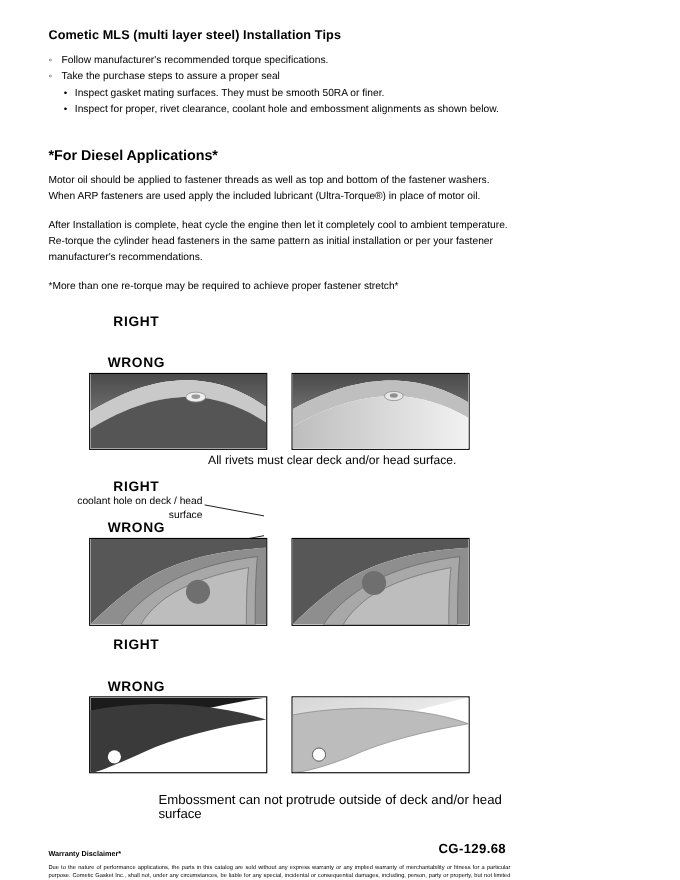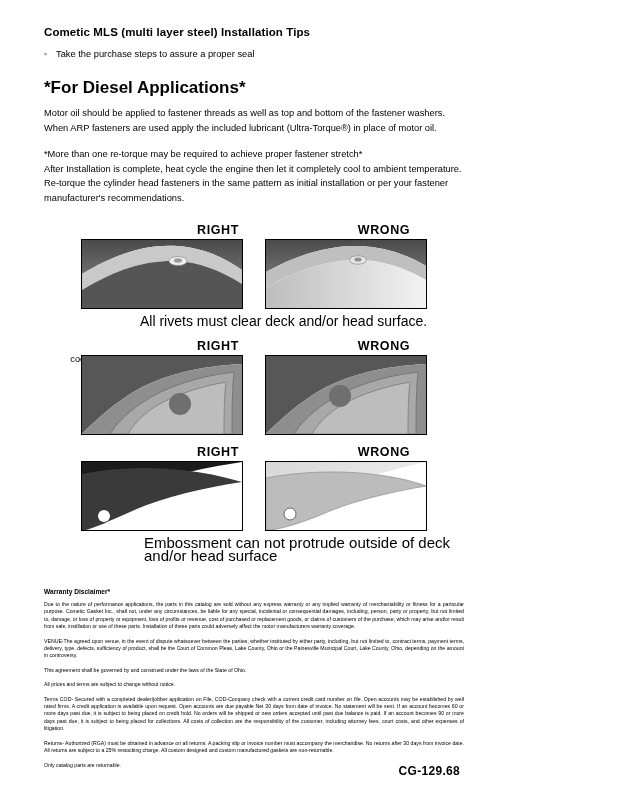--- a/index.html
+++ b/index.html
@@ -58,42 +58,43 @@
     padding-left: 10px;
   }
   ul.subbullets > li::before {
     content: "\2022";
     position: absolute;
     left: 0;
     top: 0;
     font-size: 9px;
   }
   h2.subtitle {
-    font-size: 17px;
-    font-weight: bold;
-    margin: 16px 0 8px 0;
+    font-size: 13px;
+    font-weight: bold;
+    margin: 26px 0 8px 0;
   }
   p.para {
     font-size: 9.3px;
     line-height: 14.5px;
     margin: 0 0 12px 0;
   }
   p.para.last {
     margin-bottom: 0;
   }
   .figures {
     margin-top: 18px;
   }
   .fig-block {
     margin-bottom: 4px;
   }
   .fig-labels {
     display: flex;
-    justify-content: flex-end;
-    gap: 6px;
+    justify-content: center;
+    gap: 22px;
+    flex-direction: column;
   }
   .fig-labels .lab {
     width: 160px;
     text-align: center;
     font-size: 12.5px;
     font-weight: bold;
     letter-spacing: 0.6px;
     padding-bottom: 2px;
   }
   .fig-row {
@@ -106,28 +107,28 @@
     height: 68px;
     border: 1px solid #000;
     overflow: hidden;
     position: relative;
     background: #ffffff;
   }
   .fig-box.tall {
     height: 78px;
   }
   .caption {
-    font-size: 14px;
+    font-size: 11px;
     margin: 4px 0 0 0;
-    text-align: left;
+    text-align: center;
     padding-left: 96px;
   }
   .caption2 {
-    font-size: 15px;
-    margin: 5px 0 0 0;
+    font-size: 12px;
+    margin: 18px 0 0 0;
     padding-left: 100px;
     line-height: 13px;
   }
   
   .row2-wrap {
     position: relative;
   }
   .callouts {
     position: absolute;
     left: 0;
@@ -169,30 +170,33 @@
   }
 </style>
 </head>
 <body>
 
 <div class="page">
 
   <h1 class="title">Cometic MLS (multi layer steel) Installation Tips</h1>
 
   <ul class="bullets">
+    <li>Follow manufacturer's recommended torque specifications.</li>
     <li>Take the purchase steps to assure a proper seal</li>
   </ul>
   <ul class="subbullets">
+    <li>Inspect gasket mating surfaces.  They must be smooth 50RA or finer.</li>
+    <li>Inspect for proper, rivet clearance, coolant hole and embossment alignments as shown below.</li>
   </ul>
 
   <h2 class="subtitle">*For Diesel Applications*</h2>
 
   <p class="para">Motor oil should be applied to fastener threads as well as top and bottom of the fastener washers.  When ARP fasteners are used apply the included lubricant (Ultra-Torque®) in place of motor oil.</p>
+  <p class="para">After Installation is complete, heat cycle the engine then let it completely cool to ambient temperature. Re-torque the cylinder head fasteners in the same pattern as initial installation or per your fastener manufacturer's recommendations.</p>
   <p class="para last">*More than one re-torque may be required to achieve proper fastener stretch*</p>
-  <p class="para">After Installation is complete, heat cycle the engine then let it completely cool to ambient temperature. Re-torque the cylinder head fasteners in the same pattern as initial installation or per your fastener manufacturer's recommendations.</p>
 
   <div class="figures">
 
     <div class="fig-block">
       <div class="fig-labels">
         <div class="lab">RIGHT</div>
         <div class="lab">WRONG</div>
       </div>
       <div class="fig-row">
         <div class="fig-box">

